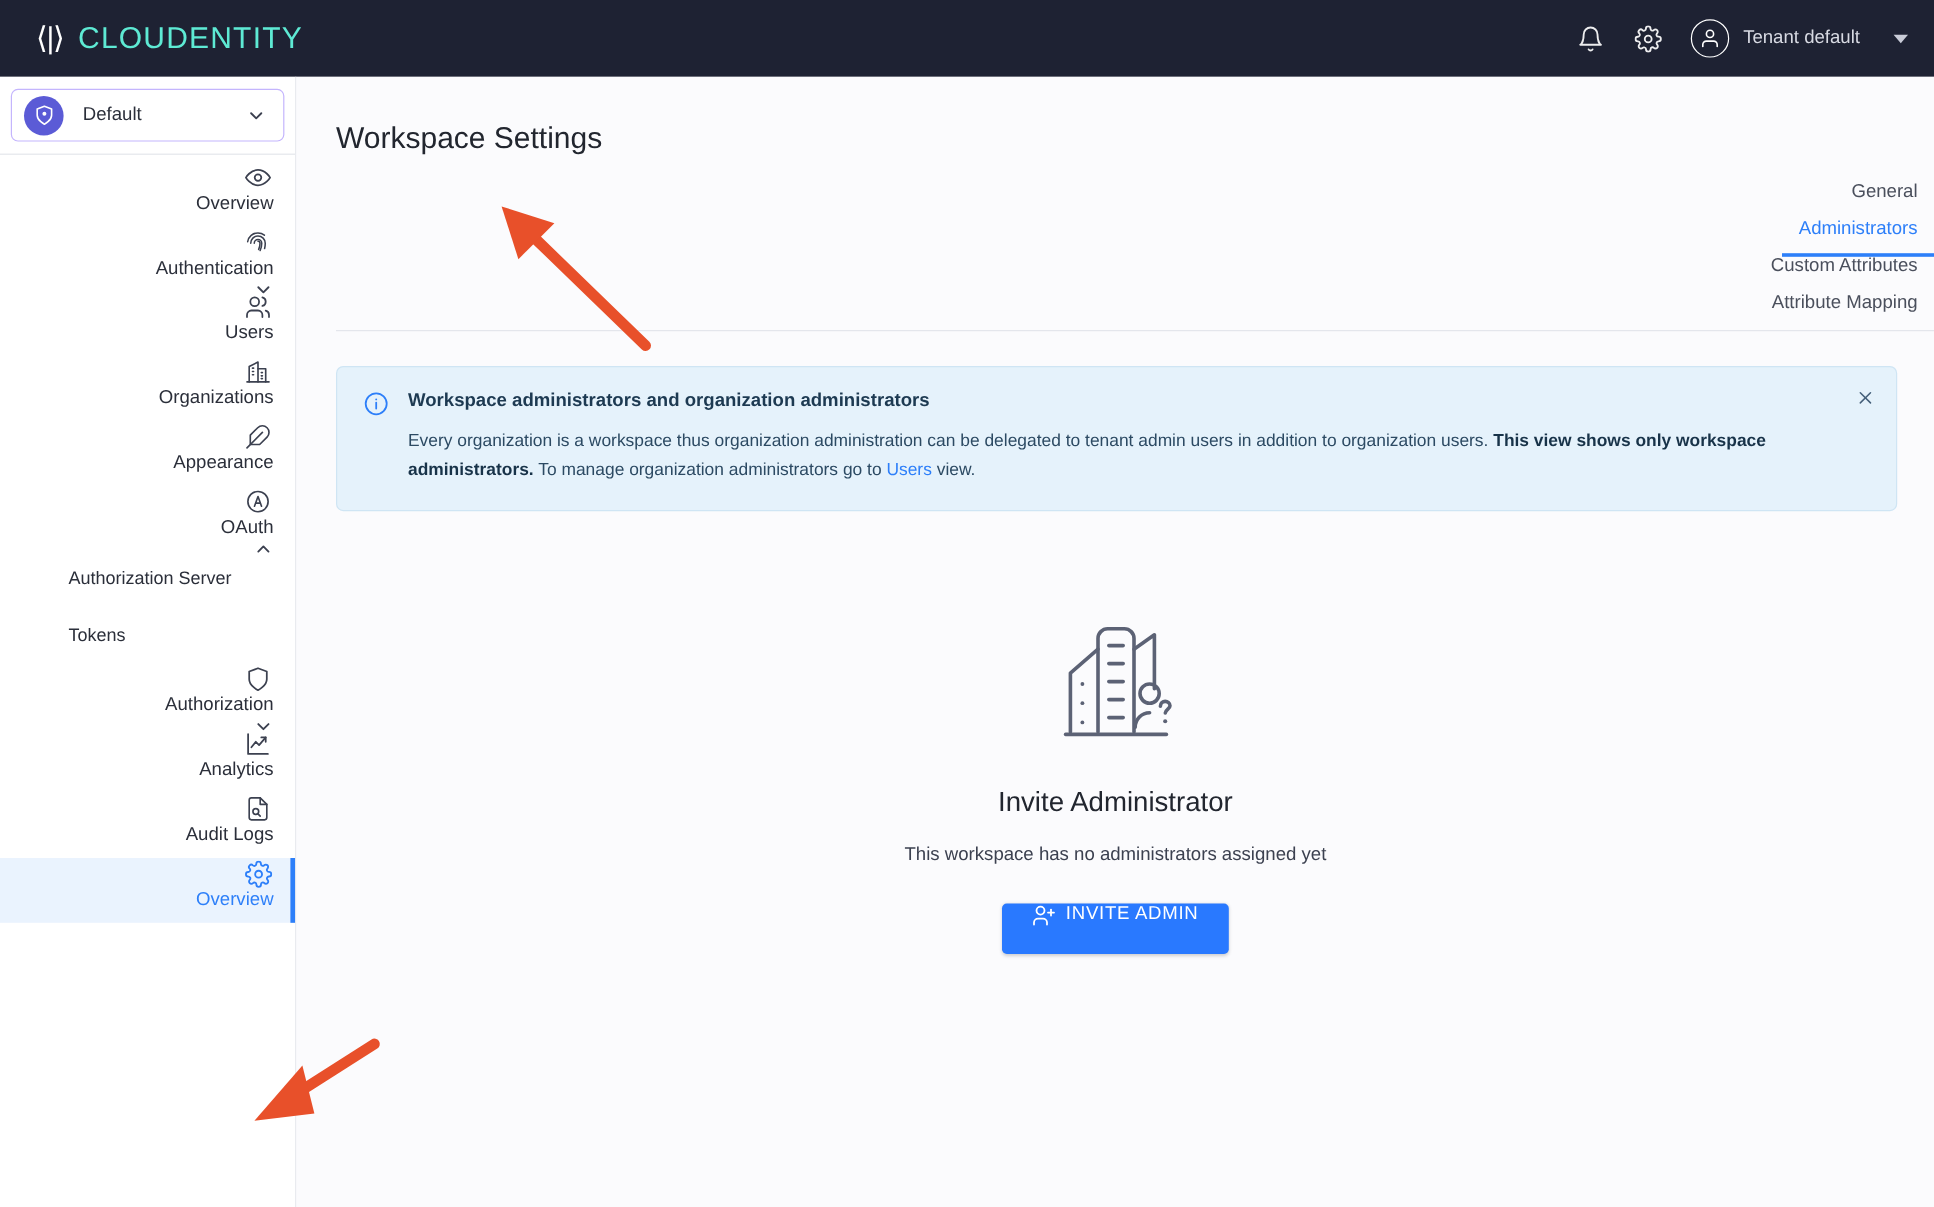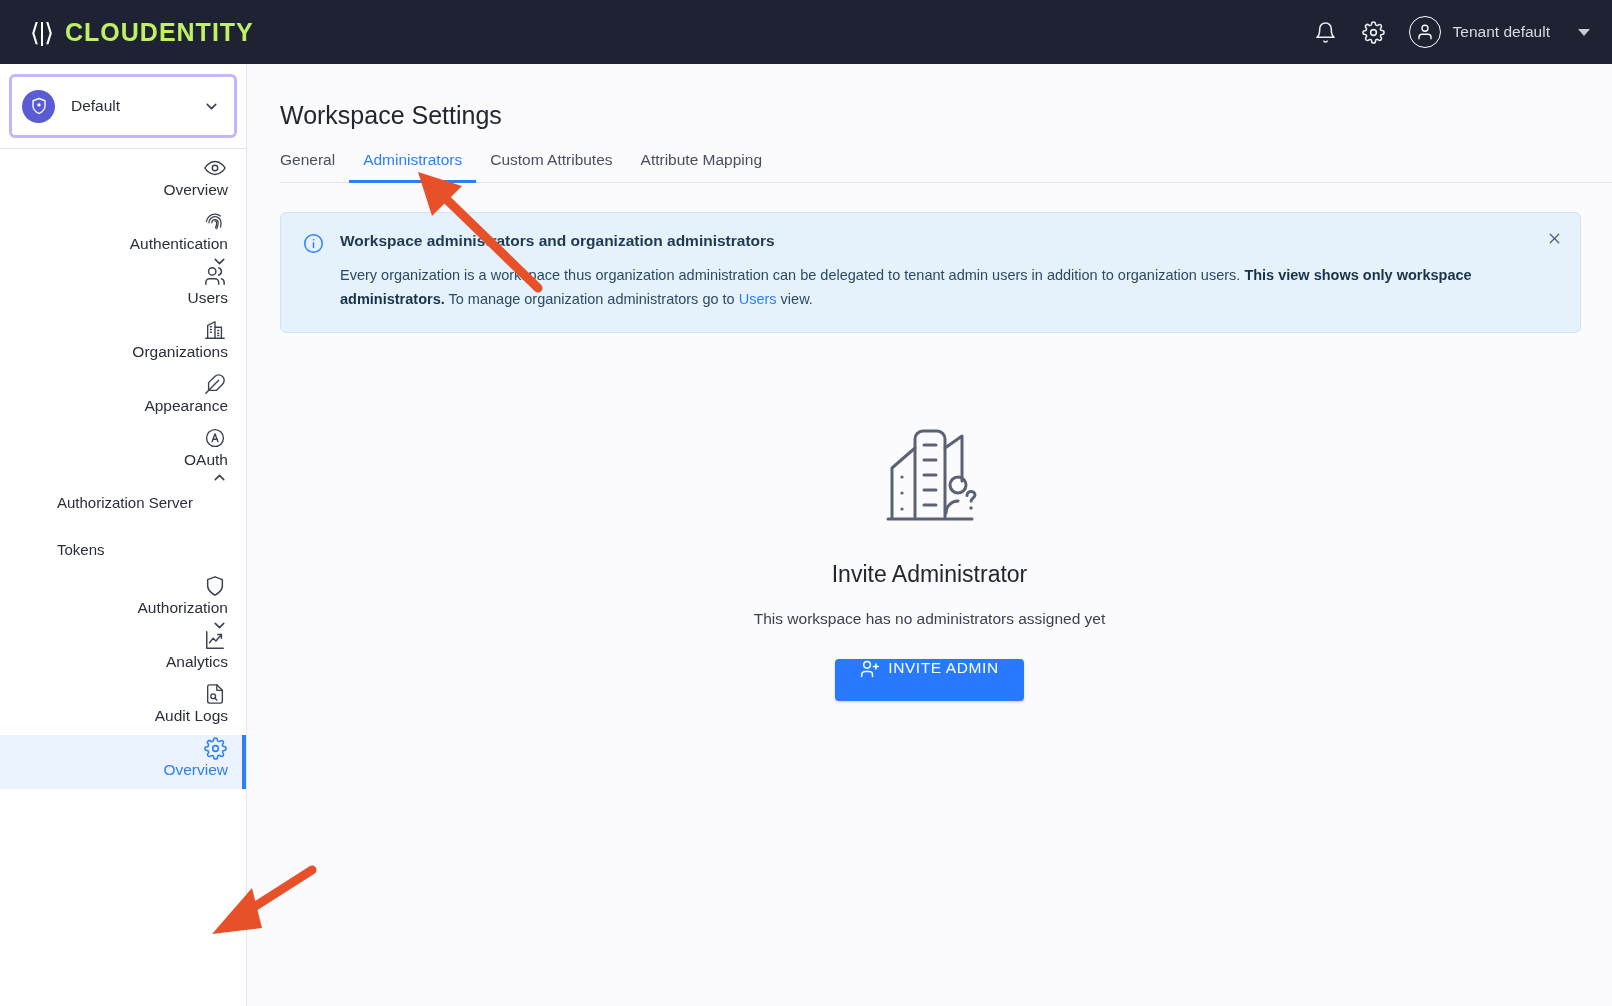--- a/index.html
+++ b/index.html
@@ -18,22 +18,22 @@
     background: #1e2233;
     display: flex; align-items: center;
     padding: 0 22px 0 30px;
   }
   .logo { display: flex; align-items: center; gap: 12px; }
   .logo-mark {
     color: #ffffff; font-size: 25px; letter-spacing: -1px;
     font-weight: 400; line-height: 1;
   }
   .logo-text {
-    color: #bef264; font-size: 25px; letter-spacing: 1.0px;
-    font-weight: 700; line-height: 1;
+    color: #5eead4; font-size: 25px; letter-spacing: 1.0px;
+    font-weight: 400; line-height: 1;
   }
   .topbar-right {
     margin-left: auto; display: flex; align-items: center; gap: 22px;
   }
   .ticon { width: 26px; height: 26px; color: #ffffff; opacity: .92;
            display: flex; align-items: center; justify-content: center; cursor: pointer; }
   .avatar-wrap { display: flex; align-items: center; gap: 12px; cursor: pointer; }
   .avatar {
     width: 32px; height: 32px; border-radius: 50%;
     border: 1.6px solid #ffffff; display: flex; align-items: center;
@@ -48,22 +48,22 @@
 
   
   .sidebar {
     position: absolute; top: 64px; left: 0;
     width: 247px; height: 942px;
     background: #ffffff;
     border-right: 1px solid #e4e6ec;
     overflow: hidden;
   }
   .ws-select {
-    margin: 10px 9px 0 9px; height: 64px;
-    border: 3px solid #c4b5fd; border-radius: 6px;
+    margin: 10px 9px 0 9px; height: 44px;
+    border: 1px solid #c4b5fd; border-radius: 6px;
     display: flex; align-items: center; padding: 0 14px 0 10px;
     cursor: pointer; background: #fff;
   }
   .ws-badge {
     width: 33px; height: 33px; border-radius: 50%;
     background: #5b5bd6; display: flex; align-items: center;
     justify-content: center; flex: 0 0 auto;
   }
   .ws-name { margin-left: 16px; font-size: 15.5px; color: #2b2f3a; }
   .chev { margin-left: auto; color: #3c4150; display:flex; }
@@ -99,21 +99,21 @@
     width: 1365px; height: 942px;
     background: #fbfbfd;
     overflow: hidden;
   }
   .page-title {
     margin: 37px 0 0 33px;
     font-size: 25px; color: #22262f; font-weight: 400;
   }
   .tabs {
     margin: 21px 0 0 33px; display: flex; align-items: flex-end; gap: 0;
-    border-bottom: 1px solid #e4e6ec; width: calc(100% - 33px);
+    border-bottom: 1px solid #e4e6ec; width: calc(100% - 33px); flex-direction: column;
   }
   .tab {
     font-size: 15.5px; color: #4a4f5c; padding: 0 14px 13px 14px;
     cursor: pointer; position: relative; white-space: nowrap;
   }
   .tab:first-child { padding-left: 0; }
   .tab.active { color: #2d7ff9; }
   .tab.active::after {
     content: ""; position: absolute; left: 0; right: 0; bottom: -1px;
     height: 3px; background: #2d7ff9;

